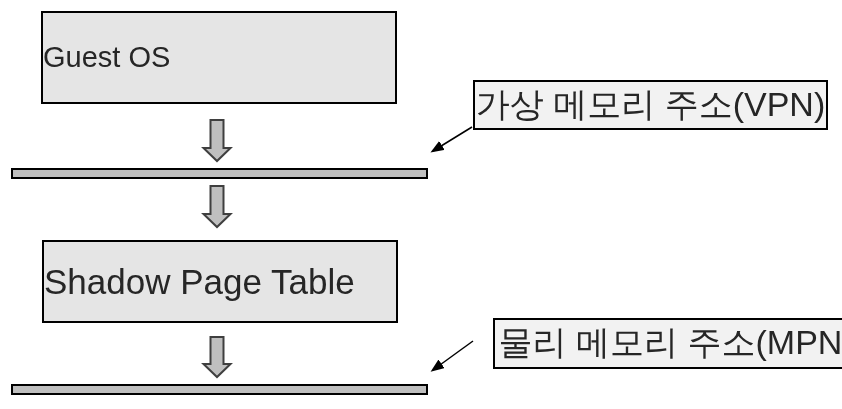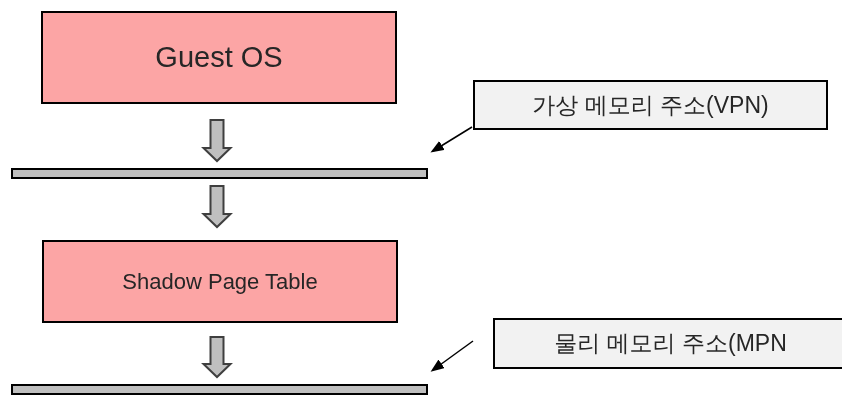--- a/index.html
+++ b/index.html
@@ -17,41 +17,40 @@
   .arrow-layer {
     position: absolute;
     left: 0; top: 0;
     width: 842px; height: 409px;
     z-index: 1;
     pointer-events: none;
   }
   .node-box {
     position: absolute;
     box-sizing: border-box;
-    background: #fca5a5;
+    background: #e5e5e5;
     border: 2px solid #000000;
     display: flex;
     align-items: center;
-    justify-content: center;
+    justify-content: flex-start;
     z-index: 2;
     color: #262626;
   }
   .node-guest   { left: 41px;  top: 11px;  width: 356px; height: 93px; font-size: 29px; }
-  .node-shadow  { left: 42px;  top: 240px; width: 356px; height: 83px; font-size: 22px; }
+  .node-shadow  { left: 42px;  top: 240px; width: 356px; height: 83px; font-size: 35px; }
   .callout-box {
     position: absolute;
     box-sizing: border-box;
     background: #f2f2f2;
     border: 2px solid #000000;
     display: flex;
-    align-items: center;
     justify-content: center;
     z-index: 2;
     color: #262626;
-    font-size: 23px;
+    font-size: 34px;
   }
   .callout-vpn { left: 473px; top: 80px;  width: 355px; height: 50px; }
   .callout-mpn { left: 473px; top: 318px; width: 355px; height: 51px; margin-left: 20px; }
   .hbar {
     position: absolute;
     box-sizing: border-box;
     background: #bfbfbf;
     border: 2px solid #000000;
     z-index: 2;
   }

